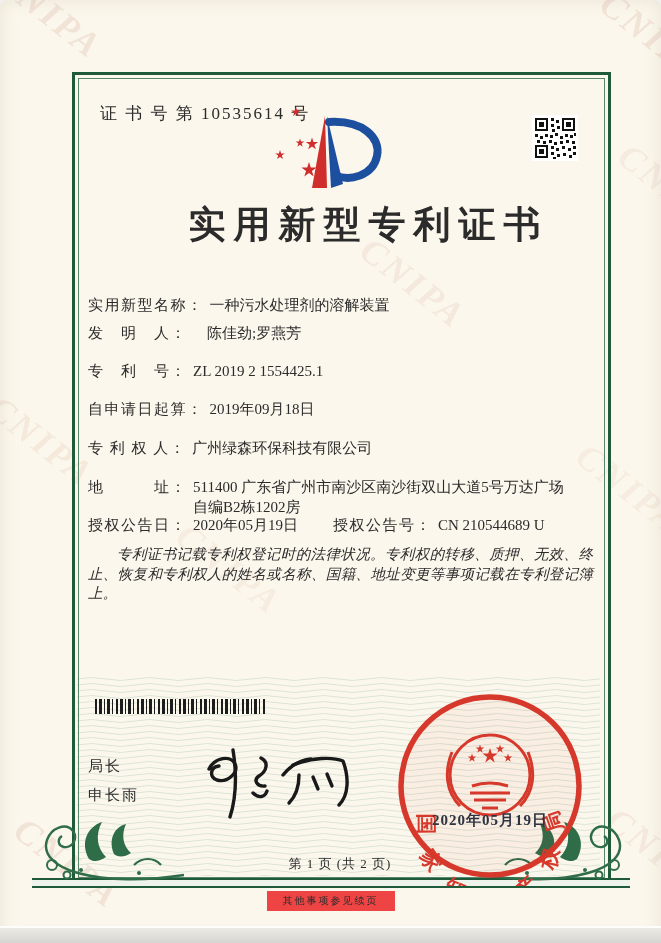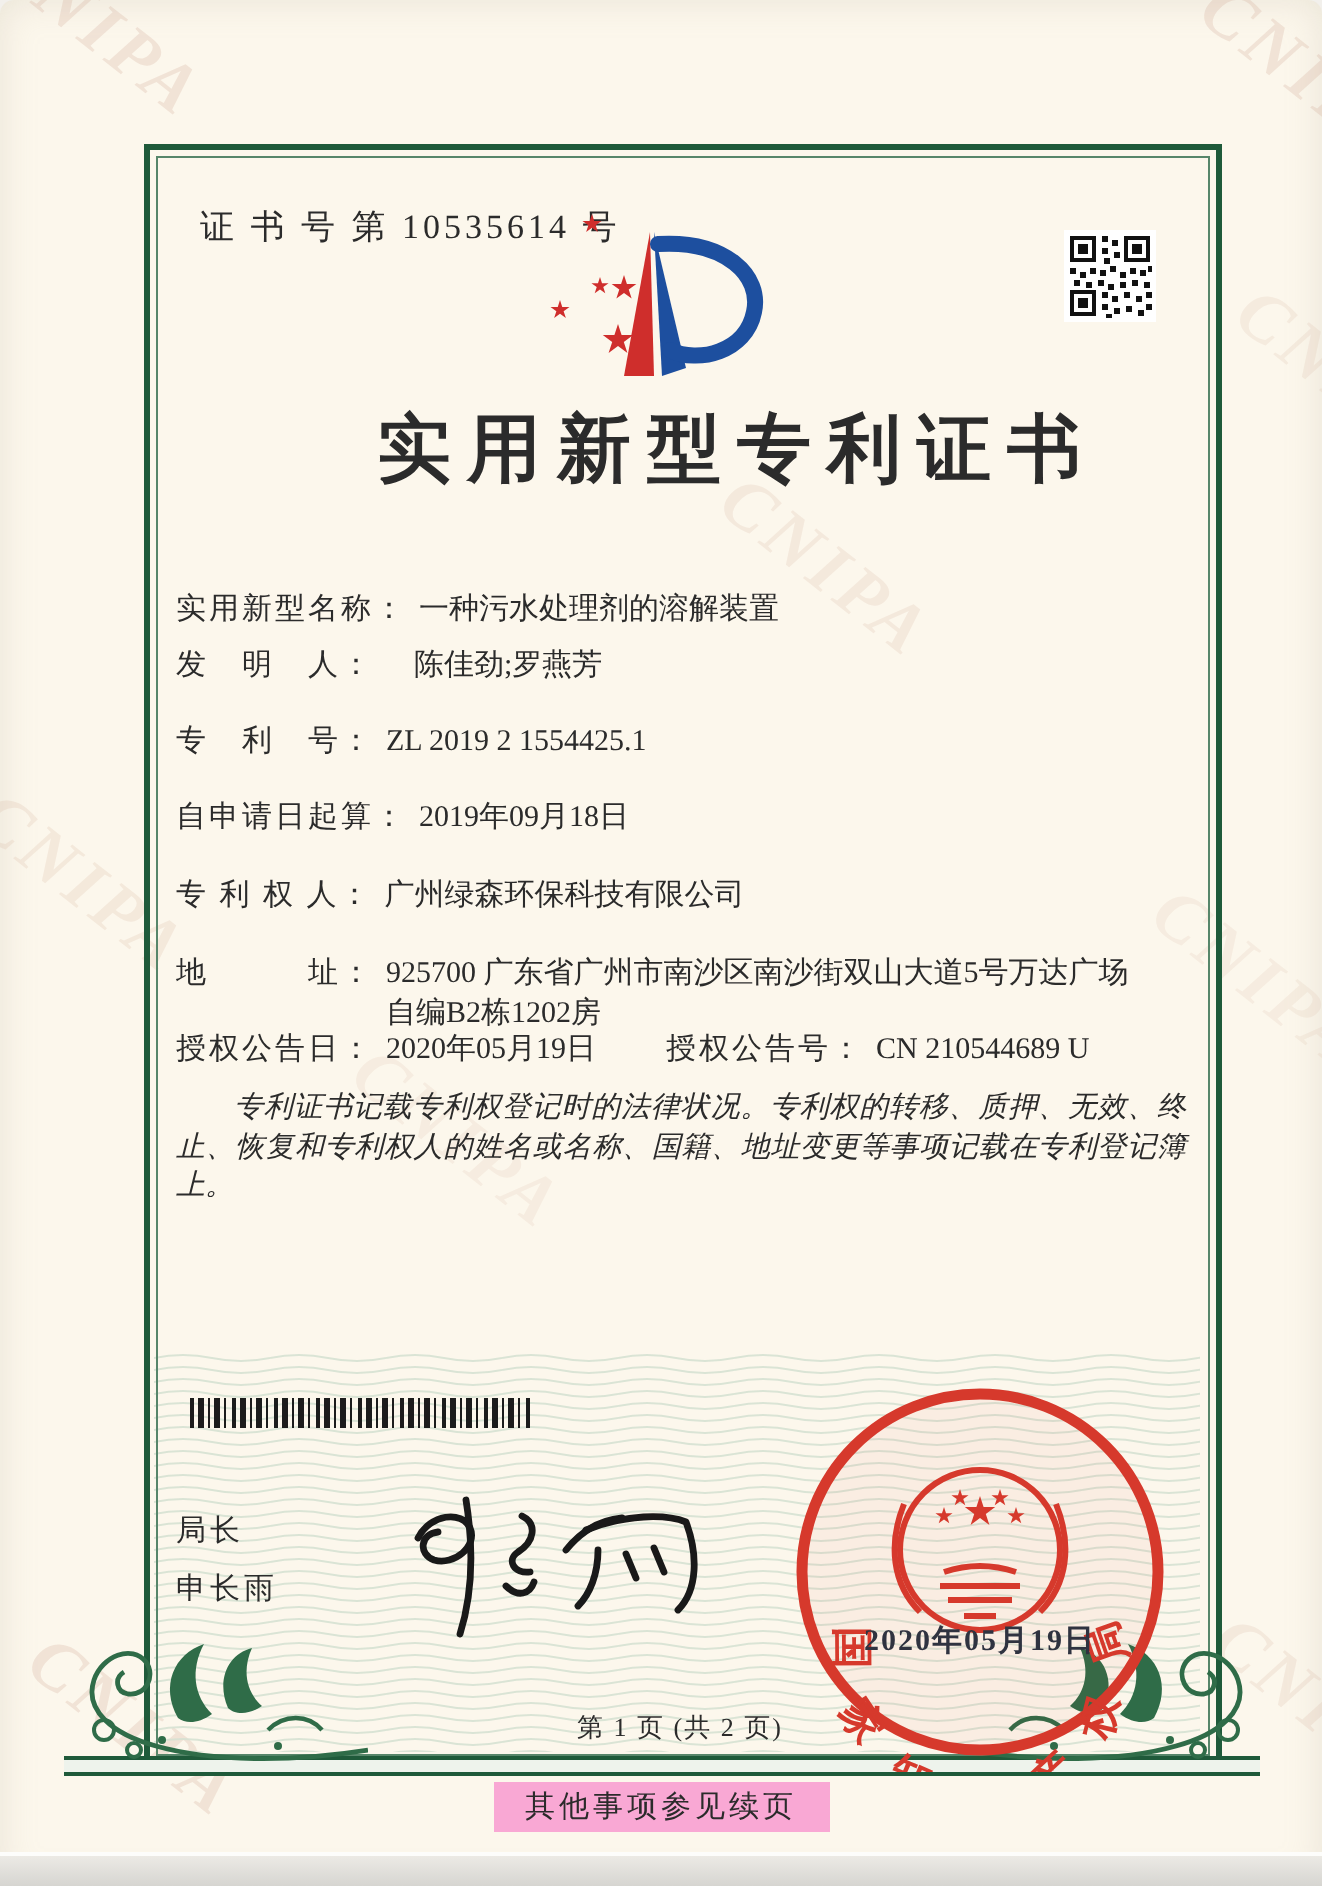--- a/index.html
+++ b/index.html
@@ -43,21 +43,21 @@
   
   .director{position:absolute;left:88px;top:751px;font-family:"Liberation Sans","DejaVu Sans",sans-serif;
             font-size:15px;line-height:29px;letter-spacing:2px;}
   .sig{position:absolute;left:195px;top:733px;}
   .seal{position:absolute;left:392px;top:690px;}
   .seal-date{position:absolute;left:398px;top:811px;width:184px;text-align:center;
              font-size:15px;font-weight:bold;letter-spacing:1px;color:#2f3340;}
   .page-num{position:absolute;left:72px;top:855px;width:536px;text-align:center;
             font-size:13px;letter-spacing:1px;}
   .footer-note{position:absolute;left:50%;top:891px;transform:translateX(-50%);
-               background:#f9a8d4;padding:3px 16px;font-size:15px;letter-spacing:2px;}
+               background:#ef4444;padding:3px 16px;font-size:10px;letter-spacing:2px;}
   .orn{position:absolute;top:813px;}
   .orn.right{transform:scaleX(-1);}
   .bottom-strip{position:absolute;left:0;right:0;bottom:0;height:15px;
                 border-top:2px solid #fdfdfb;background:linear-gradient(#eceae5,#d6d5d1);}
 </style>
 </head>
 <body>
 
 <svg width="0" height="0" style="position:absolute">
   <defs>
@@ -170,21 +170,21 @@
     <span class="lbl">自申请日起算：</span>
     <span class="val">2019年09月18日</span>
   </div>
   <div class="field" style="top:439px;">
     <span class="lbl">专 利 权 人：</span>
     <span class="val">广州绿森环保科技有限公司</span>
   </div>
   <div class="field" style="top:478px;">
     <span class="lbl">地　　　址：</span>
     <span class="addr-val">
-      <div>925700 广东省广州市南沙区南沙街双山大道5号万达广场</div>
+      <div>511400 广东省广州市南沙区南沙街双山大道5号万达广场</div>
       <div>自编B2栋1202房</div>
     </span>
   </div>
   <div class="field" style="top:516px;">
     <span class="lbl">授权公告日：</span>
     <span class="val">2020年05月19日</span>
     <span class="grant-right">
       <span class="lbl">授权公告号：</span>
       <span class="val">CN 210544689 U</span>
     </span>

